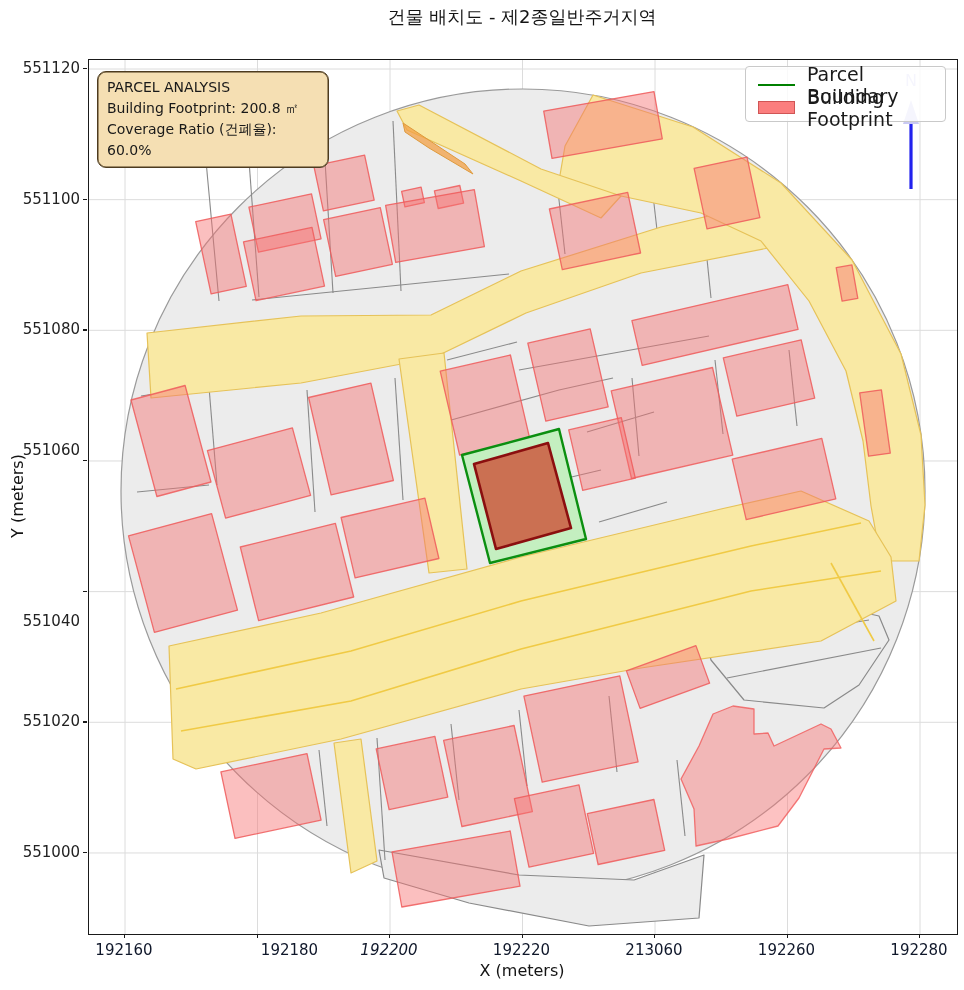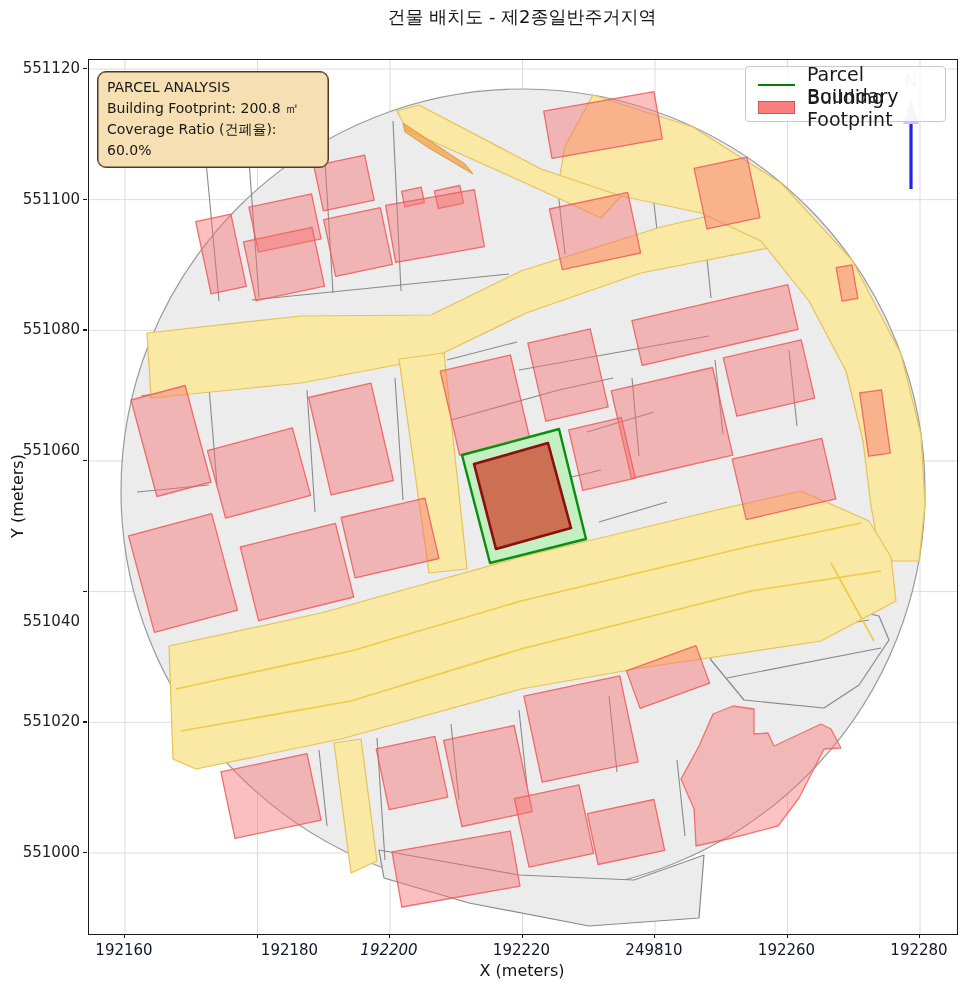--- a/index.html
+++ b/index.html
@@ -157,21 +157,21 @@
   <div id="ticks">
       <div class="tick-mark" style="left: 124px; top: 934px; width: 1.3px; height: 4px;"></div>
       <div class="tick-label-x" style="left: 124px;">192160</div>
       <div class="tick-mark" style="left: 256.5px; top: 934px; width: 1.3px; height: 4px;"></div>
       <div class="tick-label-x" style="left: 256.5px; margin-left: 33px;">192180</div>
       <div class="tick-mark" style="left: 389px; top: 934px; width: 1.3px; height: 4px;"></div>
       <div class="tick-label-x" style="left: 389px; font-style: italic;">192200</div>
       <div class="tick-mark" style="left: 521.5px; top: 934px; width: 1.3px; height: 4px;"></div>
       <div class="tick-label-x" style="left: 521.5px;">192220</div>
       <div class="tick-mark" style="left: 654px; top: 934px; width: 1.3px; height: 4px;"></div>
-      <div class="tick-label-x" style="left: 654px;">249810</div>
+      <div class="tick-label-x" style="left: 654px;">213060</div>
       <div class="tick-mark" style="left: 786.5px; top: 934px; width: 1.3px; height: 4px;"></div>
       <div class="tick-label-x" style="left: 786.5px;">192260</div>
       <div class="tick-mark" style="left: 919px; top: 934px; width: 1.3px; height: 4px;"></div>
       <div class="tick-label-x" style="left: 919px;">192280</div>
       <div class="tick-mark" style="left: 83px; top: 68px; width: 4px; height: 1.3px;"></div>
       <div class="tick-label-y" style="top: 59px;">551120</div>
       <div class="tick-mark" style="left: 83px; top: 198.66px; width: 4px; height: 1.3px;"></div>
       <div class="tick-label-y" style="top: 189.66px;">551100</div>
       <div class="tick-mark" style="left: 83px; top: 329.32px; width: 4px; height: 1.3px;"></div>
       <div class="tick-label-y" style="top: 320.32px;">551080</div>

